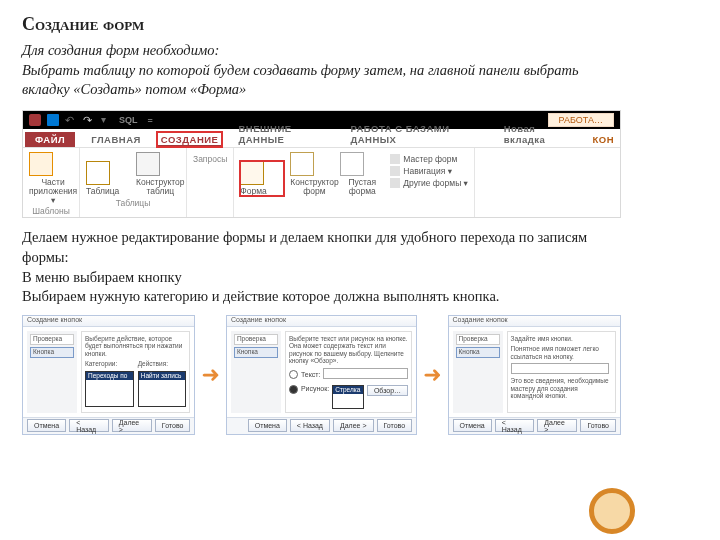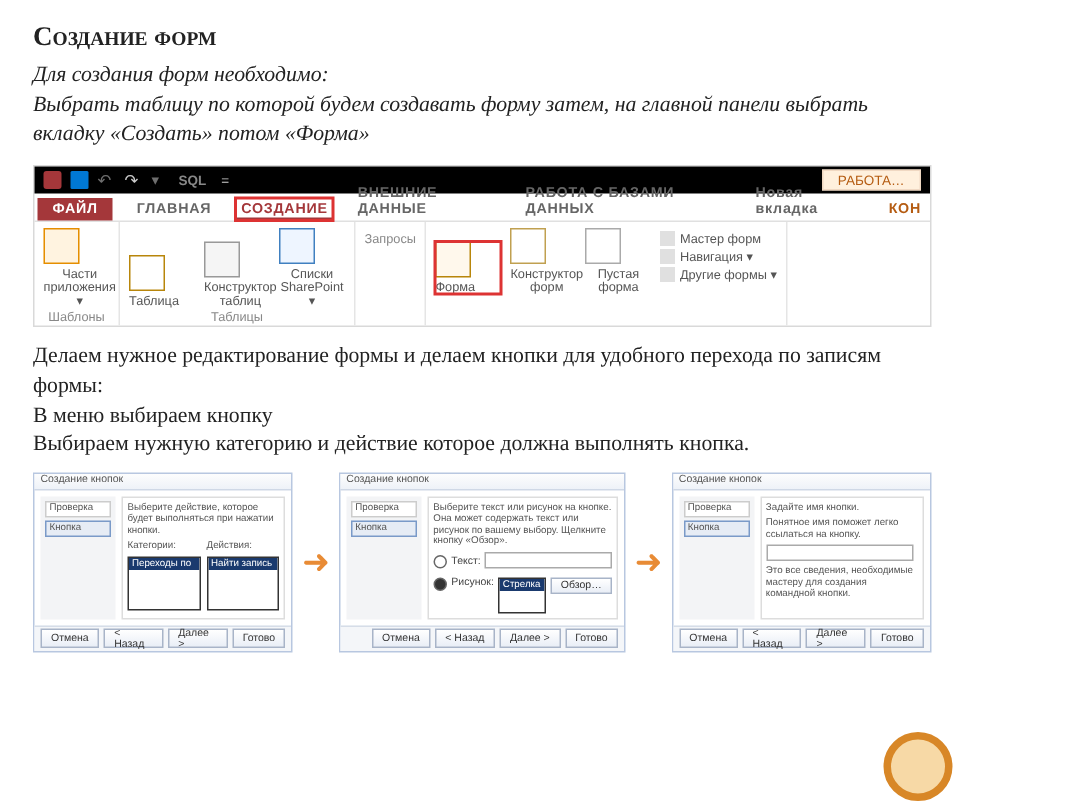--- a/index.html
+++ b/index.html
@@ -173,24 +173,20 @@
       <div class="group">
         <div class="btns-row">
           <div class="rb-btn">
                 <span class="bi bi-table"></span>
                 <span>Таблица</span>
               </div>
           <div class="rb-btn">
                 <span class="bi bi-ctor"></span>
                 <span>Конструктор таблиц</span>
               </div>
-          <div class="rb-btn">
-                <span class="bi bi-list"></span>
-                <span>Списки SharePoint ▾</span>
-              </div>
         </div>
         <span class="group-label">Таблицы</span>
       </div>
 
       <div class="group">
         <span class="group-label">Запросы</span>
       </div>
 
       <div class="group" style="display:flex;flex-direction:column;">
         <div style="display:flex;align-items:flex-start;gap:6px;">

